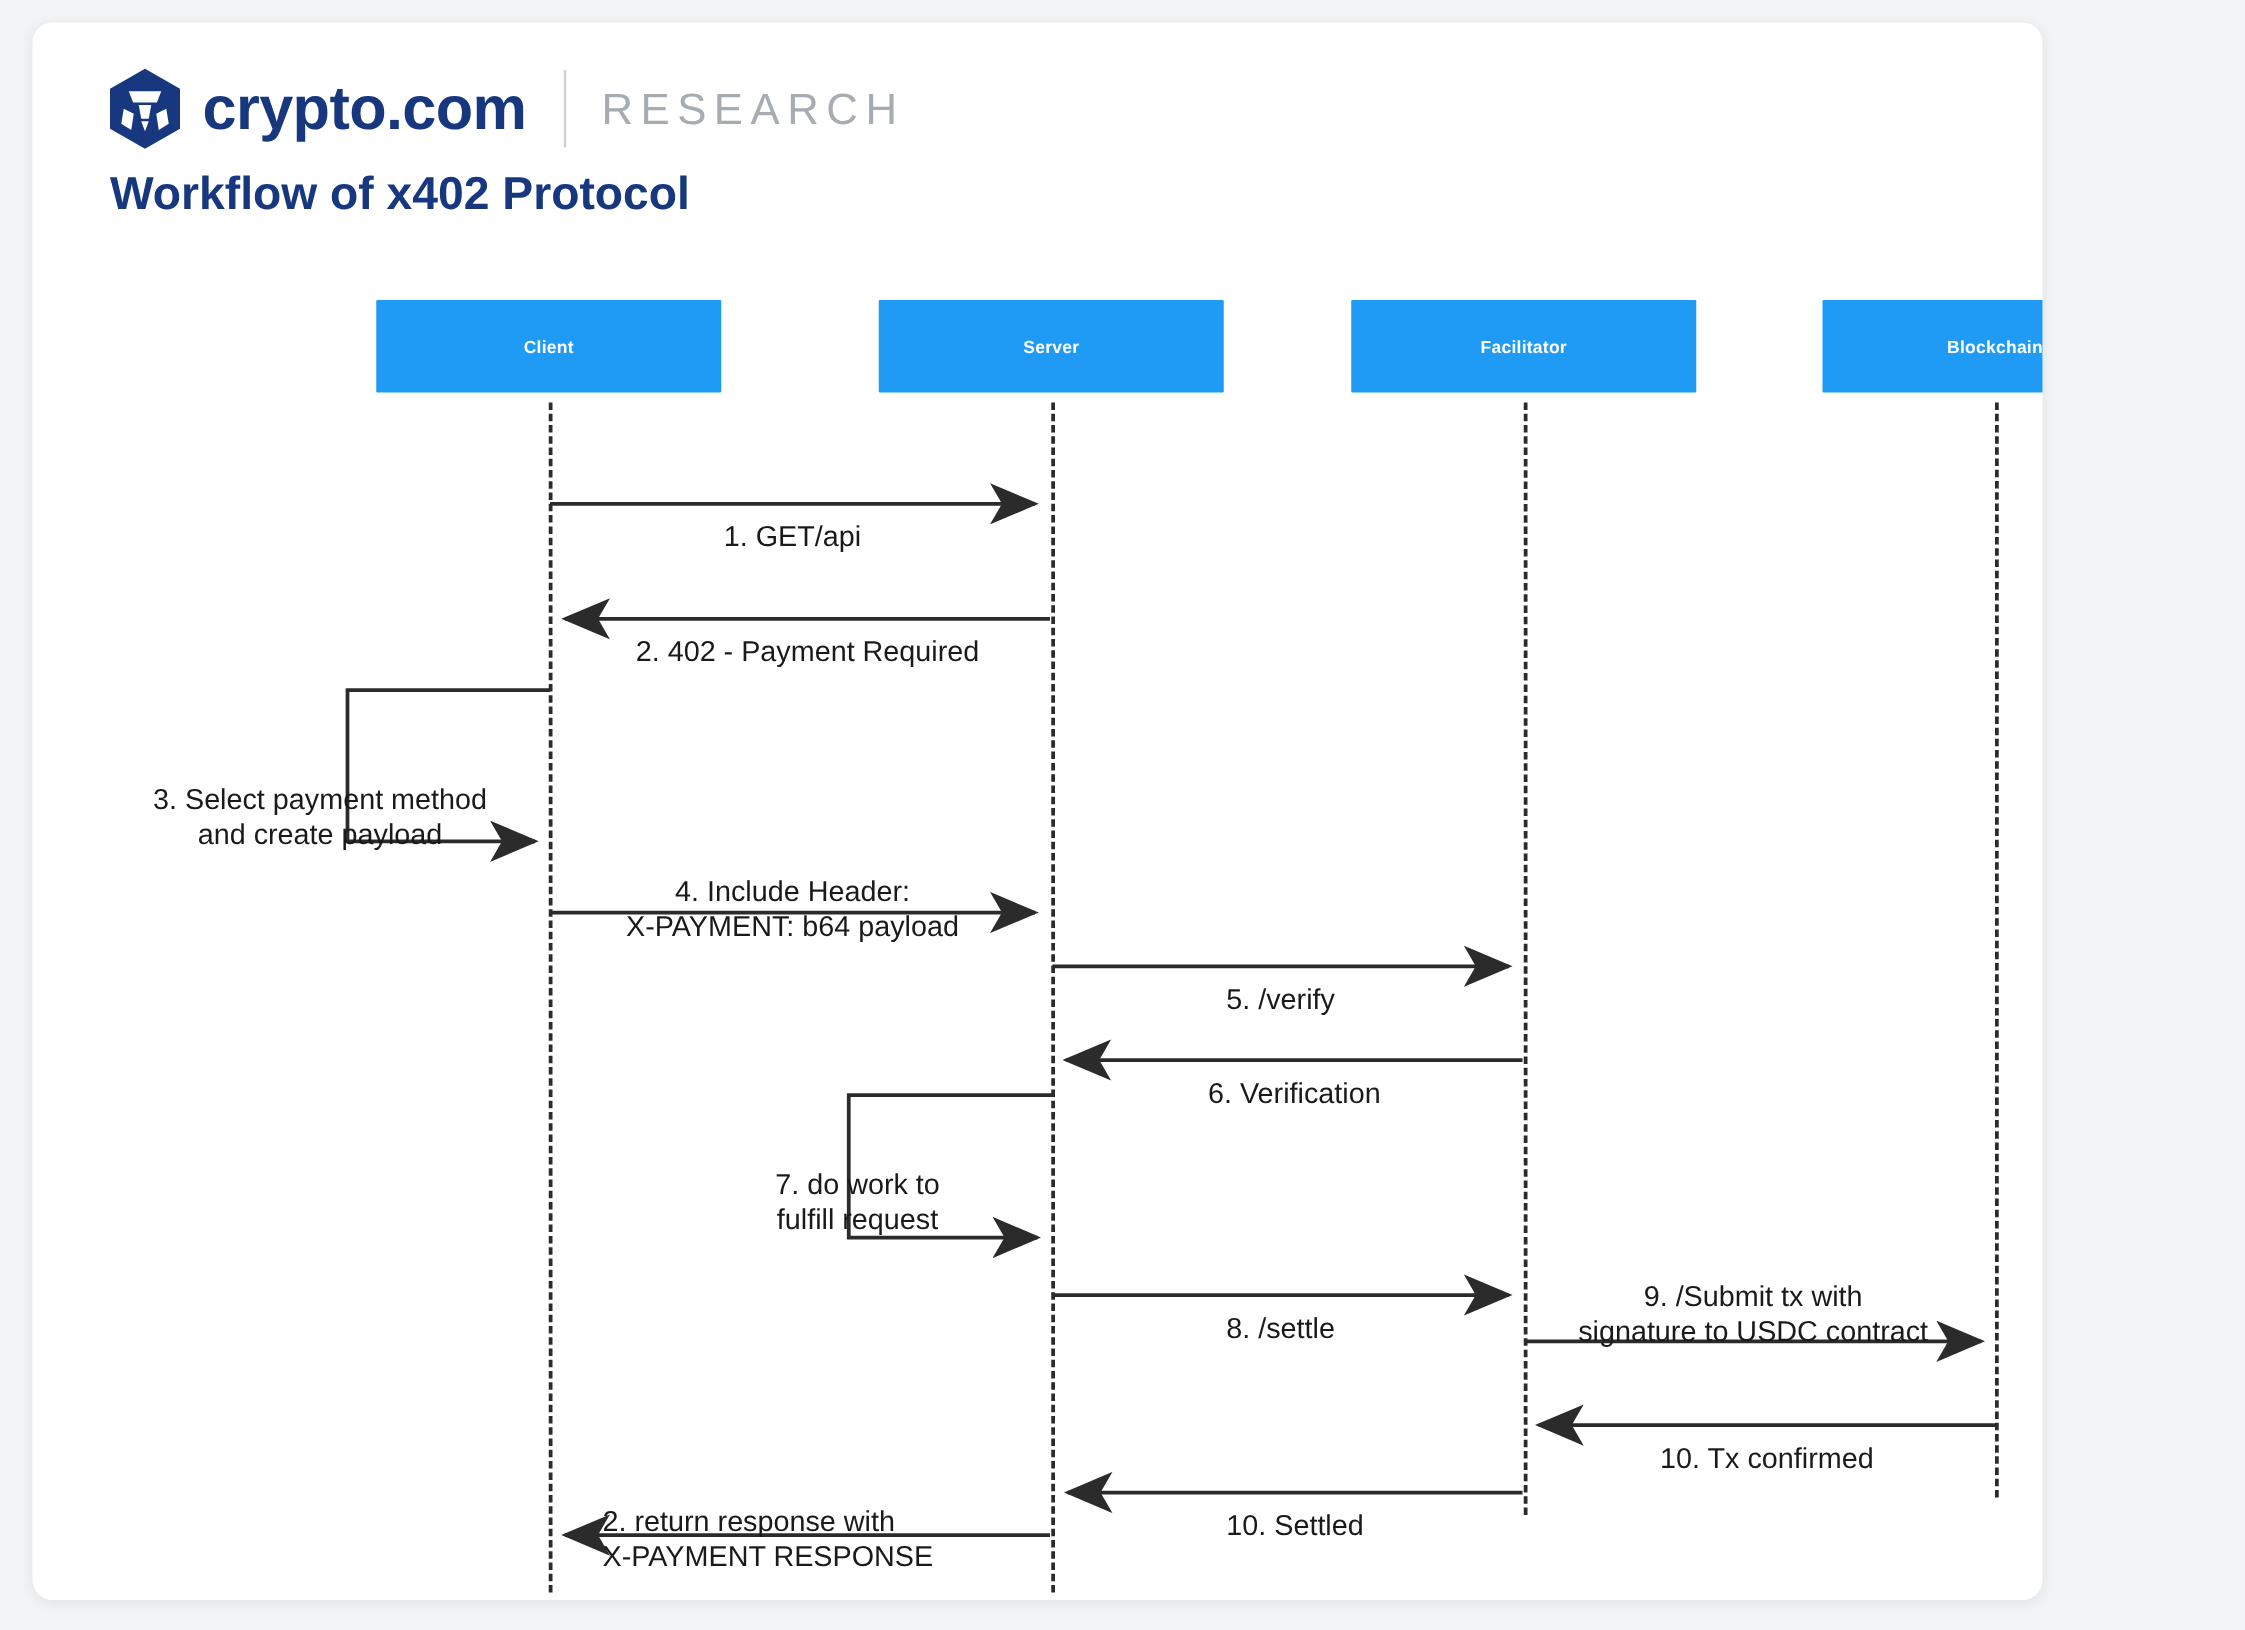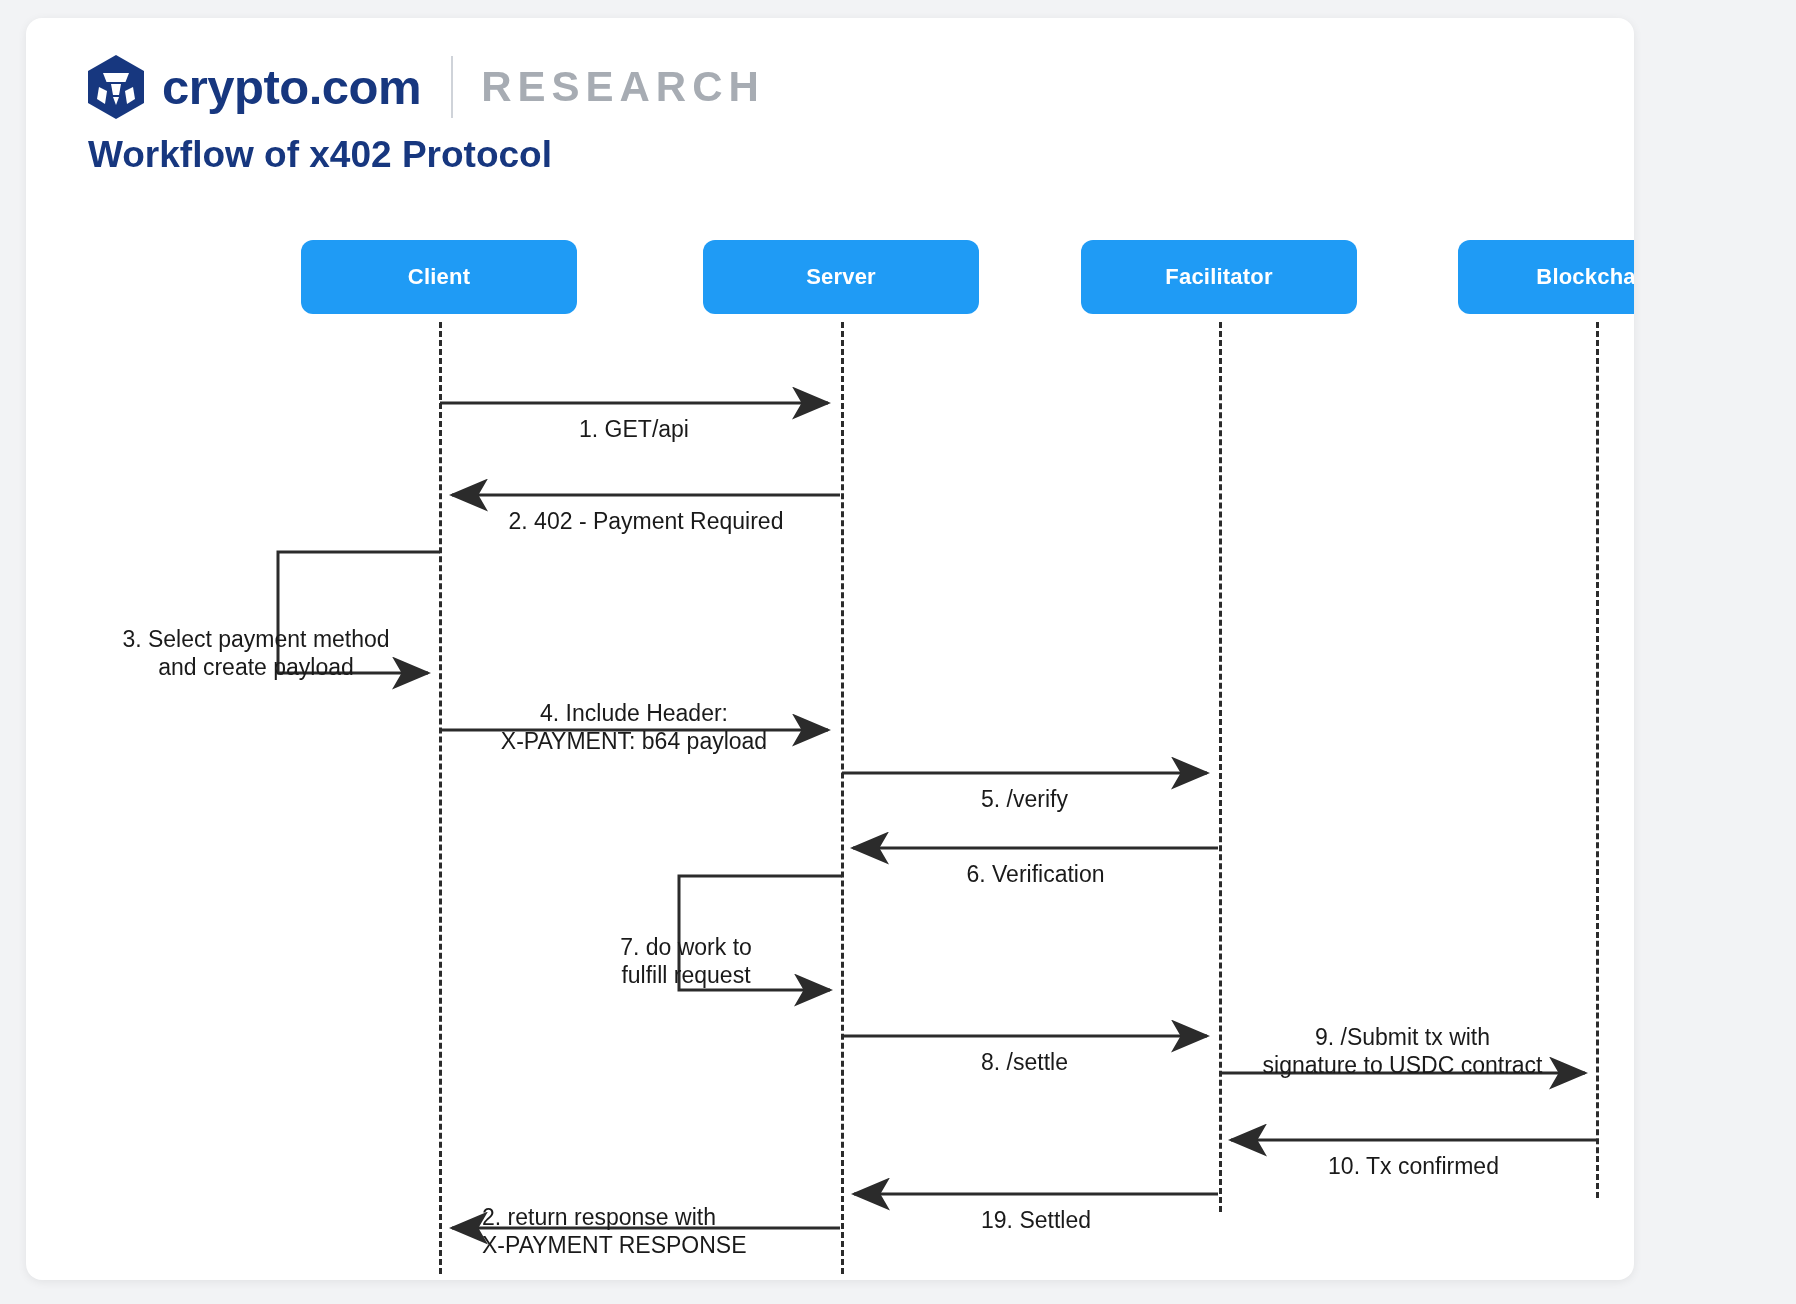--- a/index.html
+++ b/index.html
@@ -51,22 +51,22 @@
     line-height: 1;
     white-space: nowrap;
   }
   .brand-sep {
     width: 2px;
     height: 62px;
     background: #cfd3d9;
     margin: 0 28px 0 30px;
   }
   .brand-research {
-    font-size: 42px;
-    font-weight: 700;
+    font-size: 35px;
+    font-weight: 400;
     letter-spacing: 6px;
     color: #a7acb3;
     line-height: 1;
     white-space: nowrap;
   }
   .page-title {
     position: absolute;
     left: 62px;
     top: 116px;
     font-size: 37px;
@@ -79,24 +79,24 @@
   .diagram {
     position: absolute;
     left: 0;
     top: 0;
     width: 1744px;
     height: 1262px;
   }
   .actor-box {
     position: absolute;
     height: 74px;
-    border-radius: 12px;
+    border-radius: 1px;
     background: #1f9bf5;
     color: #ffffff;
-    font-size: 22px;
+    font-size: 14px;
     font-weight: 700;
     display: flex;
     align-items: center;
     justify-content: center;
     letter-spacing: 0.2px;
   }
   .lifeline {
     position: absolute;
     width: 0;
     border-left: 3px dashed #2b2b2b;
@@ -214,20 +214,20 @@
       <div class="msg-label" style="left:520px; top:870px; width:280px;">7. do work to
 fulfill request</div>
 
       <div class="msg-label" style="left:816px; top:985px; width:365px;">8. /settle</div>
 
       <div class="msg-label" style="left:1194px; top:960px; width:365px;">9. /Submit tx with
 signature to USDC contract</div>
 
       <div class="msg-label" style="left:1205px; top:1089px; width:365px;">10. Tx confirmed</div>
 
-      <div class="msg-label" style="left:828px; top:1143px; width:364px;">19. Settled</div>
+      <div class="msg-label" style="left:828px; top:1143px; width:364px;">10. Settled</div>
 
       <div class="msg-label left-al" style="left:456px; top:1140px; width:330px;">2. return response with
 X-PAYMENT RESPONSE</div>
 
     </div>
   </div>
 </div>
 
 </body></html>

